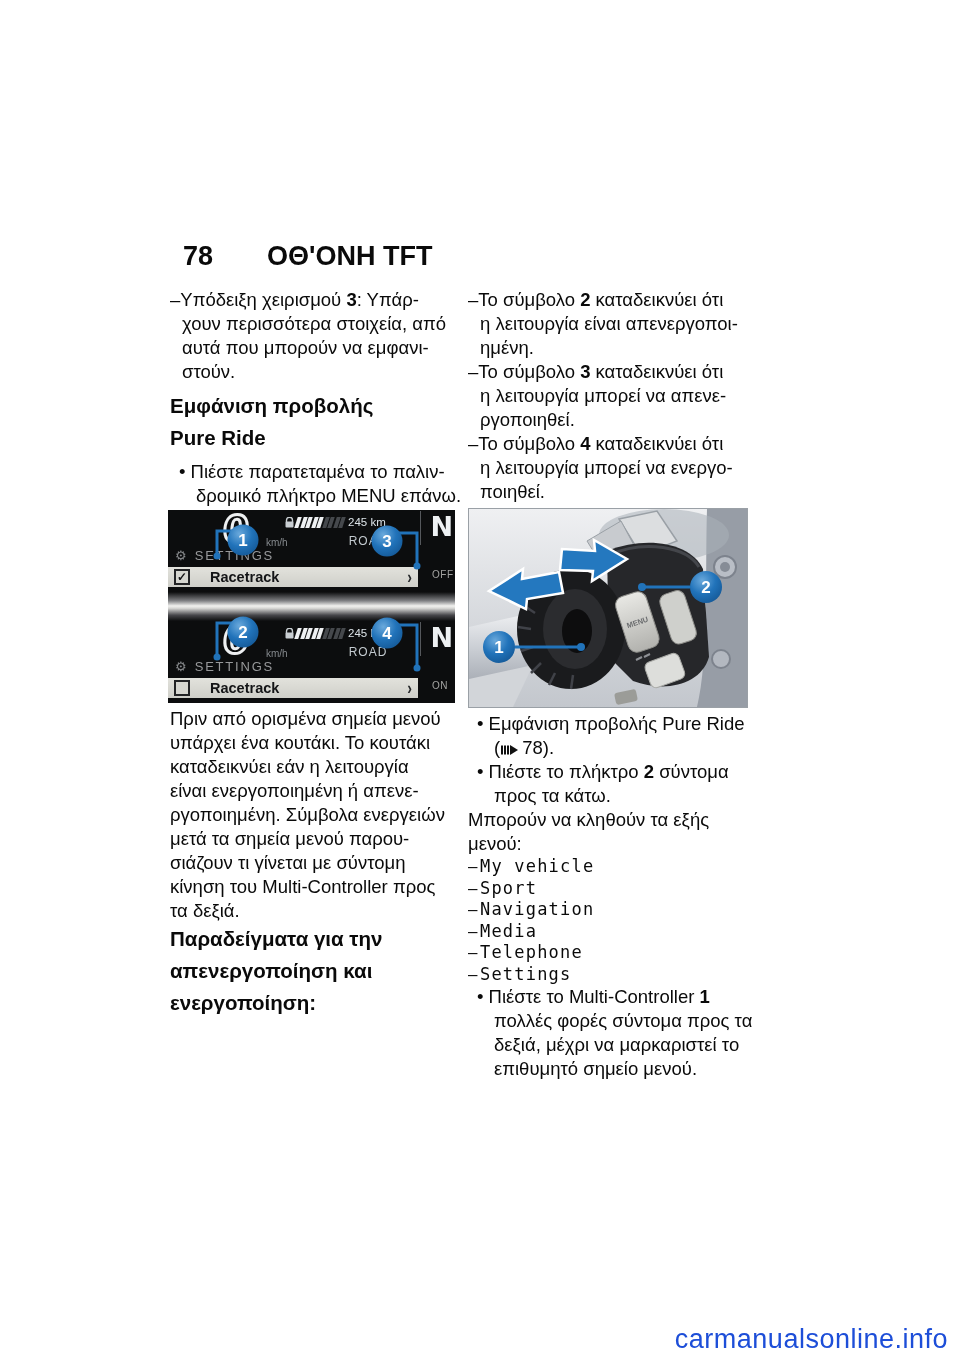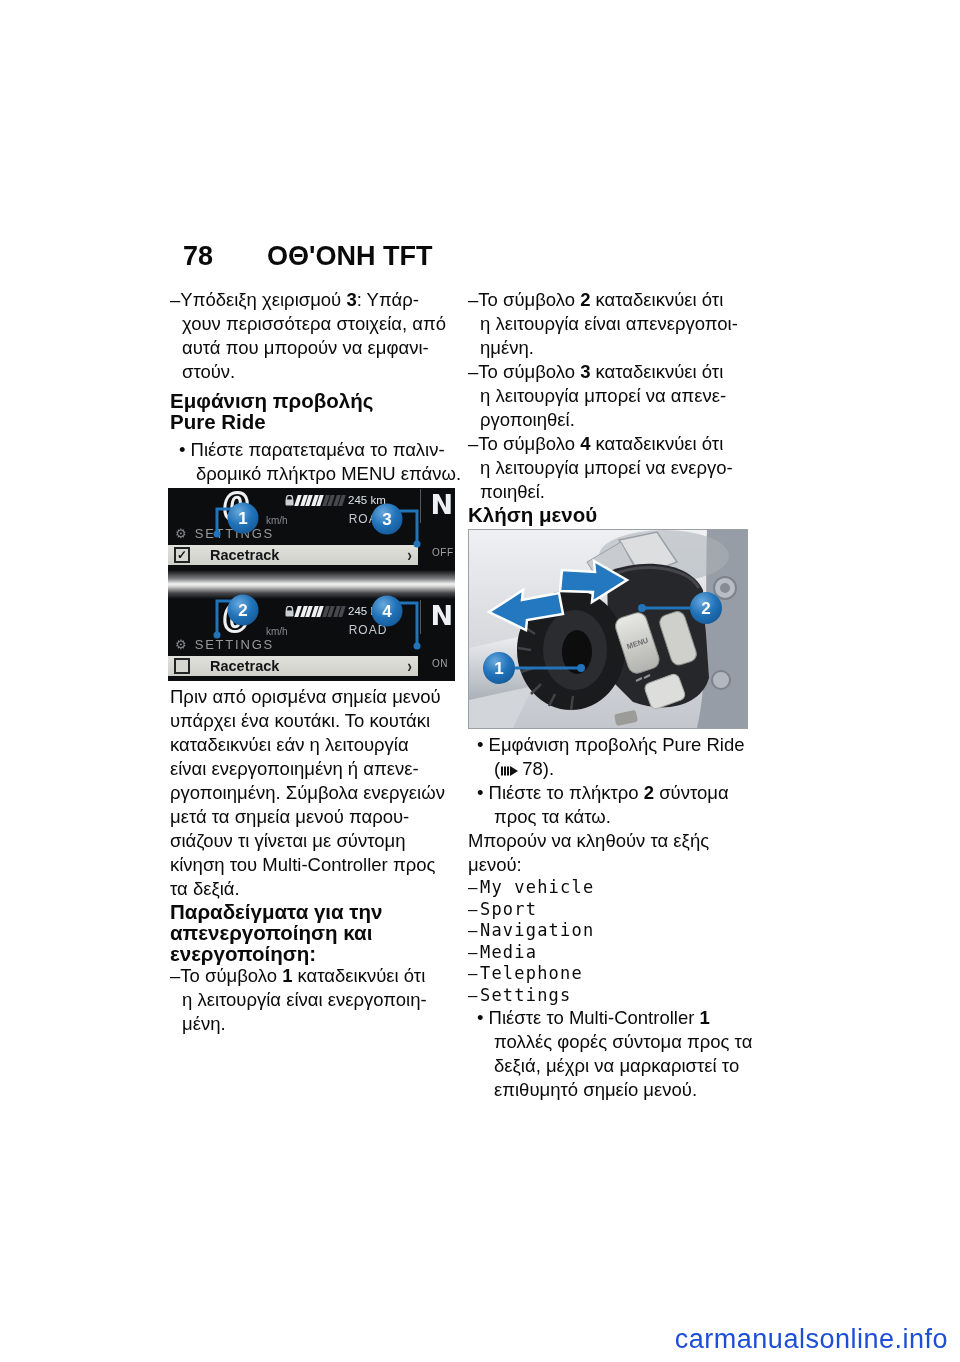--- a/index.html
+++ b/index.html
@@ -7,21 +7,21 @@
     width:960px;height:1362px;background:#ffffff;position:relative;
     font-family:"Liberation Sans", sans-serif;color:#0a0a0a;overflow:hidden;
   }
   .hdr{position:absolute;top:241px;left:183px;font-size:27px;font-weight:700;
        display:flex;white-space:pre;}
   .hdr .pageno{display:inline-block;width:84px;}
   .col{position:absolute;top:288px;}
   .col-left{left:170px;width:296px;}
   .col-right{left:468px;width:300px;}
   .doc-text{font-size:18.5px;line-height:24px;white-space:pre-line;margin:0;}
-  .doc-h{font-size:20.5px;line-height:21px;font-weight:700;white-space:pre-line;margin:0;}
+  .doc-h{font-size:20.5px;line-height:32px;font-weight:700;white-space:pre-line;margin:0;}
   .dash-item{padding-left:12px;text-indent:-12px;}
   .bullet-item{padding-left:17px;text-indent:-17px;margin-left:9px;}
   .mt2{margin-top:2px;}.mt4{margin-top:4px;}.mt6{margin-top:6px;}
   b.inl{font-weight:700;}
   .mono-list{margin-top:0;}
   .mono-row{font-size:17px;line-height:21.5px;display:flex;}
   .mono-row .mdash{font-family:"Liberation Sans",sans-serif;width:12px;}
   .mono-row .mtxt{font-family:"DejaVu Sans Mono","Liberation Mono",monospace;letter-spacing:1.2px;}
   .reficon{display:inline-block;vertical-align:-1px;margin:0 4px 0 1px;}
 
@@ -203,41 +203,37 @@
 ργοποιημένη. Σύμβολα ενεργειών
 μετά τα σημεία μενού παρου-
 σιάζουν τι γίνεται με σύντομη
 κίνηση του Multi-Controller προς
 τα δεξιά.</p>
 
   <h2 class="doc-h">Παραδείγματα για την
 απενεργοποίηση και
 ενεργοποίηση:</h2>
 
-  <p class="doc-text dash-item"><span>–Το σύμβολο </span><b class="inl">1</b><span> καταδεικνύει ότι
-η λειτουργία είναι ενεργοποιη-
-μένη.</span></p>
 
 </div>
 
 <div class="col col-right">
 
   <p class="doc-text dash-item"><span>–Το σύμβολο </span><b class="inl">2</b><span> καταδεικνύει ότι
 η λειτουργία είναι απενεργοποι-
 ημένη.</span></p>
 
   <p class="doc-text dash-item"><span>–Το σύμβολο </span><b class="inl">3</b><span> καταδεικνύει ότι
 η λειτουργία μπορεί να απενε-
 ργοποιηθεί.</span></p>
 
   <p class="doc-text dash-item"><span>–Το σύμβολο </span><b class="inl">4</b><span> καταδεικνύει ότι
 η λειτουργία μπορεί να ενεργο-
 ποιηθεί.</span></p>
 
-  <h2 class="doc-h">Κλήση μενού</h2>
 
   <div class="hb">
     <svg width="278" height="198" viewBox="0 0 278 198">
       <defs>
         <linearGradient id="hbBg" x1="0" y1="0" x2="0" y2="1">
           <stop offset="0%" stop-color="#eff0f2"></stop>
             <stop offset="100%" stop-color="#c3c7cd"></stop>
         </linearGradient>
         <linearGradient id="tube" x1="0" y1="0" x2="0" y2="1">
           <stop offset="0%" stop-color="#f2f3f5"></stop>

